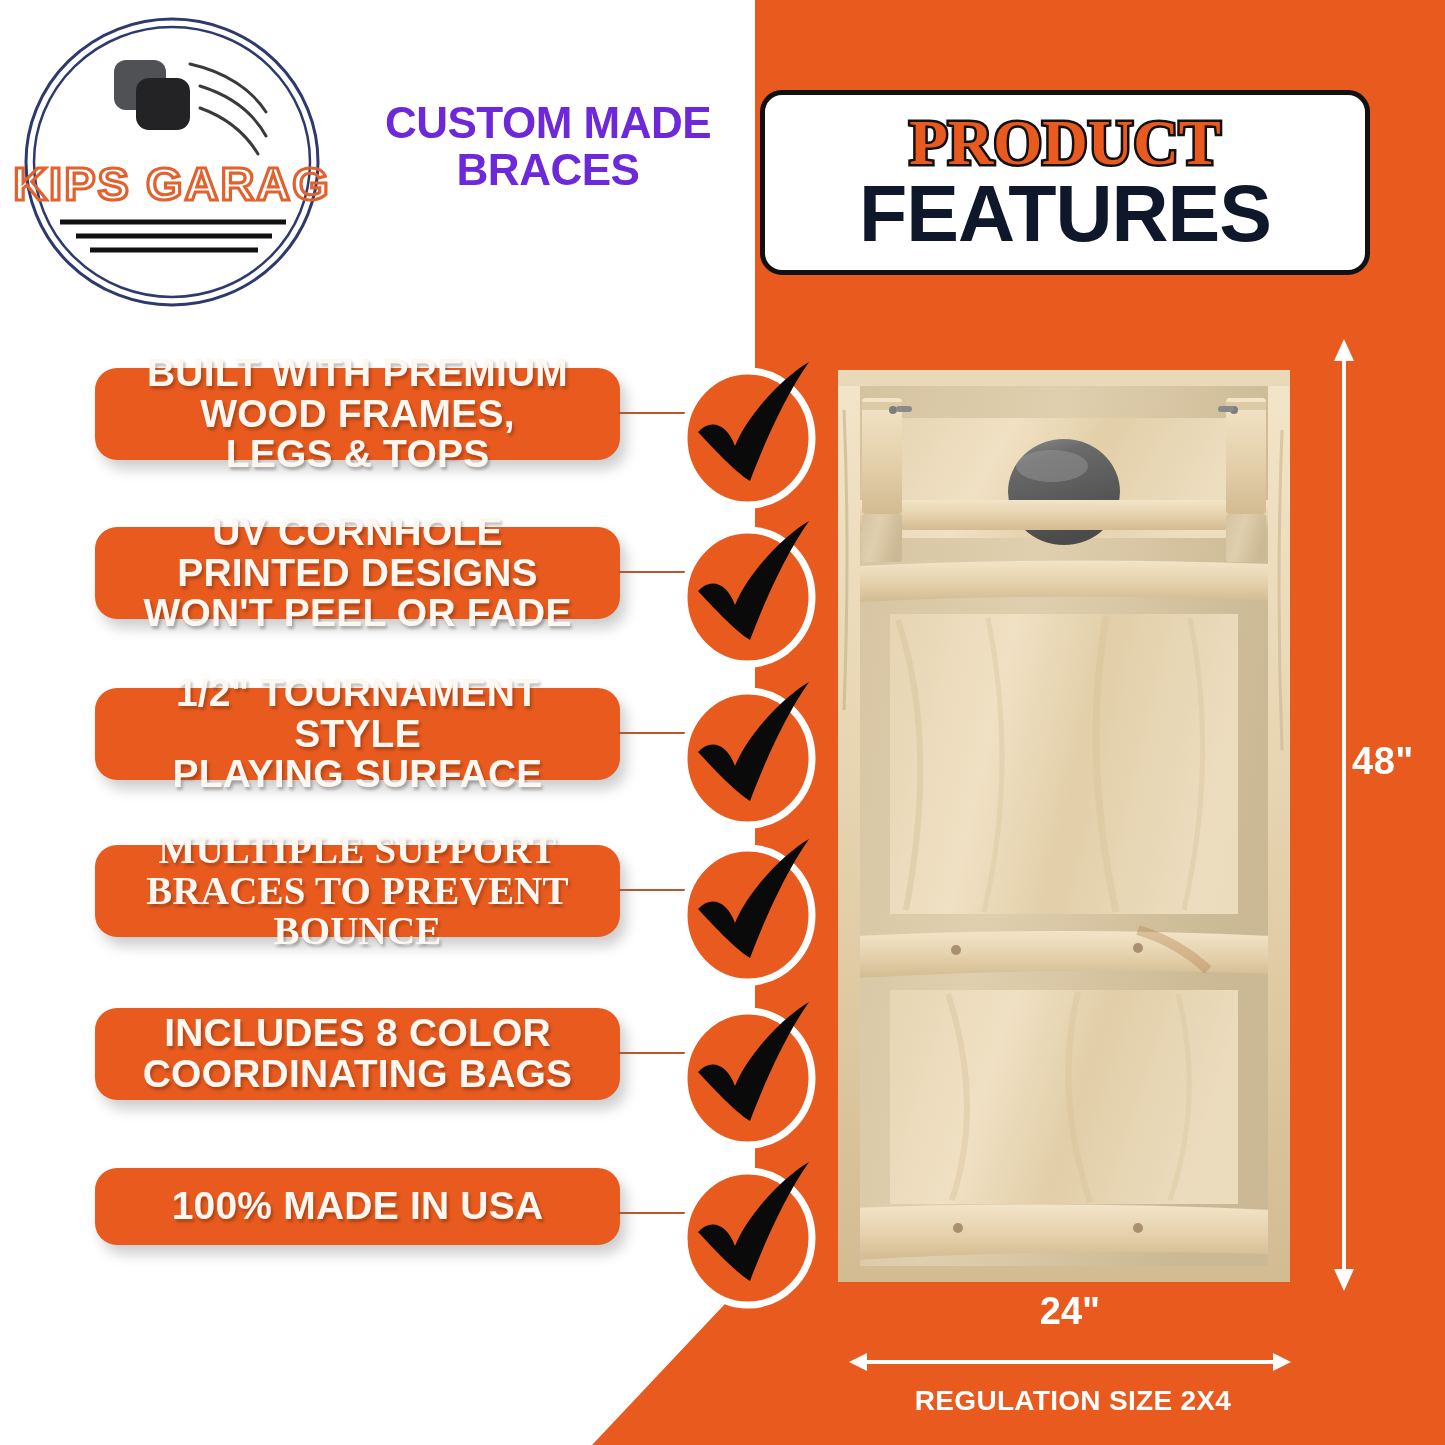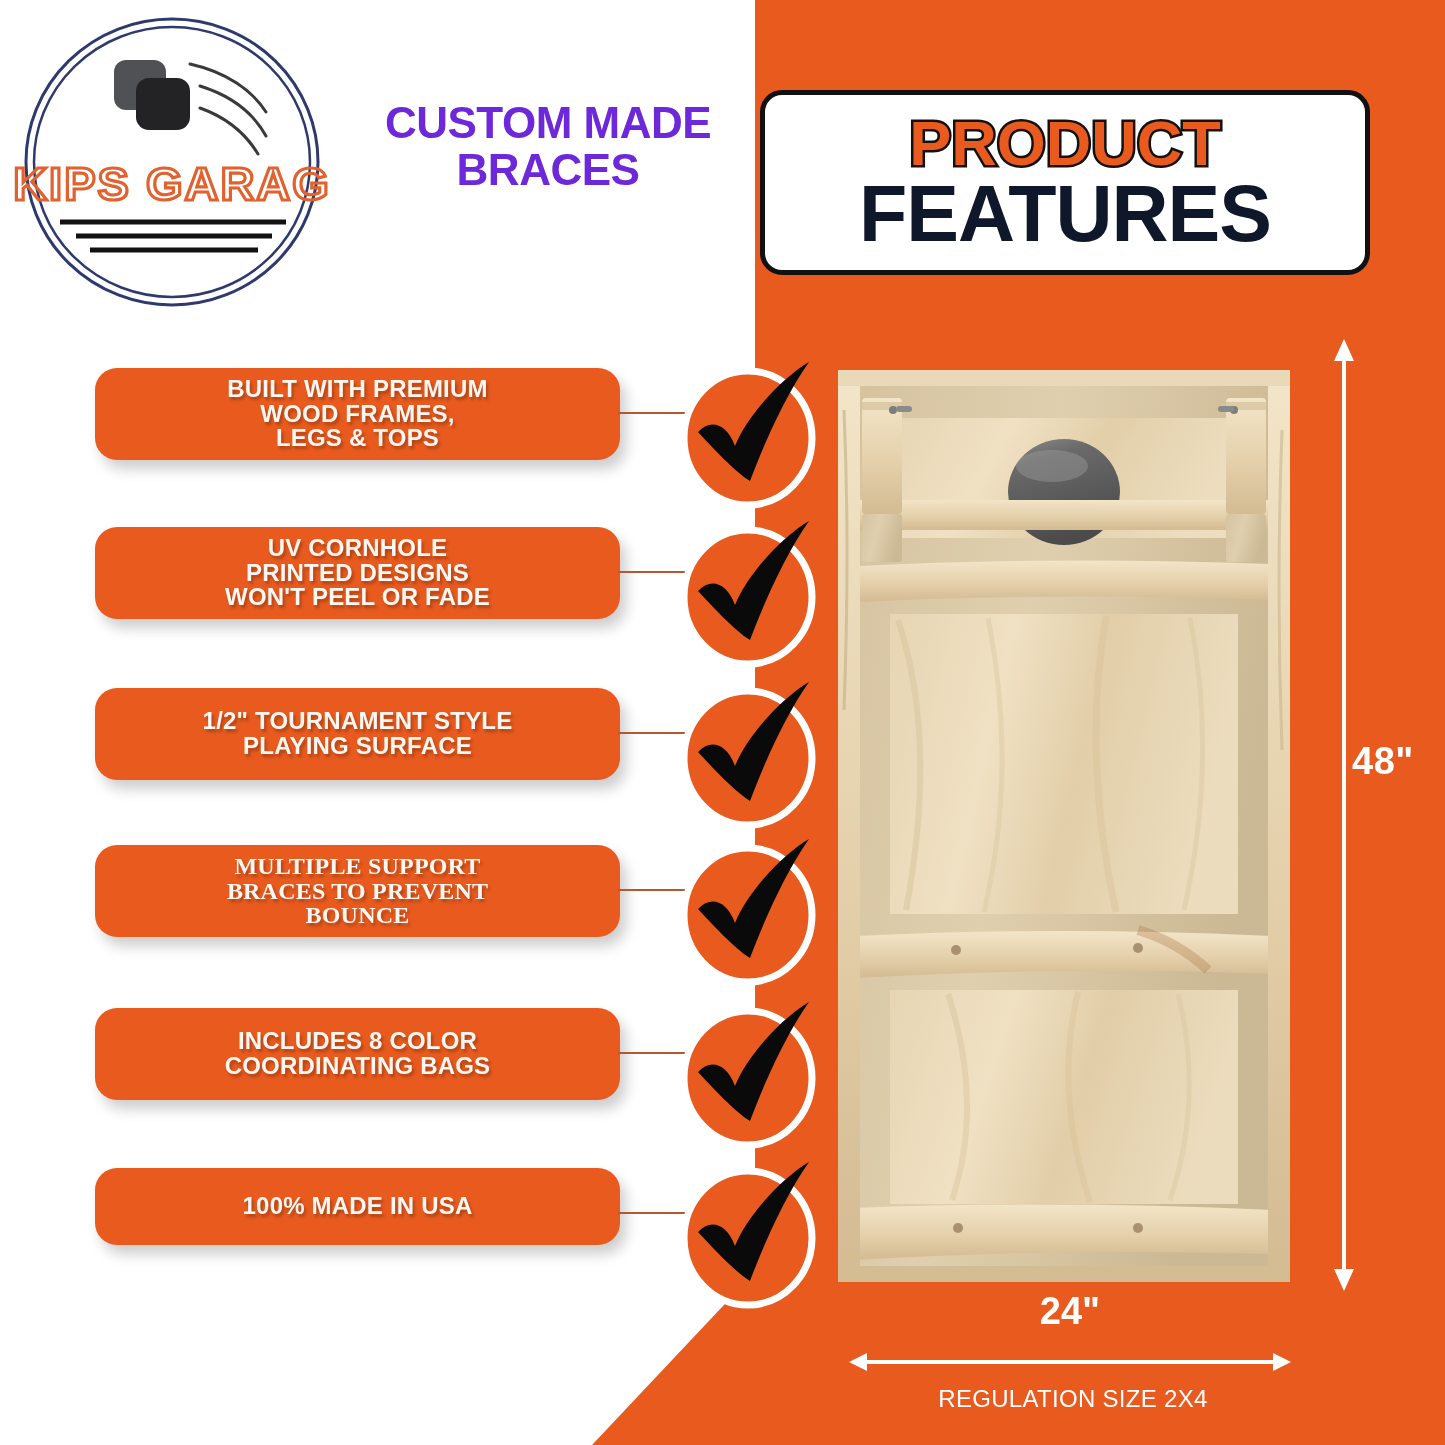--- a/index.html
+++ b/index.html
@@ -43,39 +43,40 @@
     background:#ffffff;border:5px solid #111;border-radius:22px;
     z-index:6;box-sizing:border-box;
     display:flex;flex-direction:column;align-items:center;justify-content:center;
   }
   #pf-product{
     font-size:63px;font-weight:bold;letter-spacing:0px;line-height:0.95;
     color:#E85A1E;
     -webkit-text-stroke:5px #111;
     paint-order:stroke fill;
     margin-bottom:2px;
+    font-family:Liberation Serif, serif;
   }
   #pf-features{
     font-size:79px;font-weight:bold;letter-spacing:-1px;line-height:0.95;
     color:#0f172a;
   }
 
   
   .feature-row{position:absolute;left:0;z-index:4;width:830px;height:150px;}
 
   .pill{
     position:absolute;left:95px;top:0;width:525px;
     background:#E85A1E;border-radius:22px;
     box-shadow:6px 9px 14px rgba(0,0,0,0.20);
     display:flex;align-items:center;justify-content:center;
     box-sizing:border-box;padding:10px 18px;
   }
   .pill-text{
     color:#fdf7f2;
-    font-size:24px;line-height:1.04;font-weight:600;
+    font-size:39px;line-height:1.04;font-weight:600;
     text-align:center;letter-spacing:0.2px;
     text-shadow:2px 3px 3px rgba(0,0,0,0.25);
     white-space:pre-line;
   }
 
   .connector{
     position:absolute;height:2px;background:#b4592f;
     left:618px;width:80px;
   }
 
@@ -99,21 +100,21 @@
   }
 
   #dim-h{position:absolute;left:845px;top:1350px;width:450px;height:24px;z-index:5;}
   #dim-h svg{display:block;width:100%;height:100%;}
   #dim-h-label{
     position:absolute;left:845px;top:1290px;width:450px;text-align:center;z-index:6;
     color:#fff;font-size:38px;font-weight:600;
   }
   #reg-size{
     position:absolute;left:828px;top:1385px;width:490px;text-align:center;z-index:6;
-    color:#fff;font-size:24px;font-weight:400;letter-spacing:0.3px;
+    color:#fff;font-size:28px;font-weight:700;letter-spacing:0.3px;
   }
 </style>
 </head>
 <body>
 
 <div id="stage">
 
   <div id="orange-bg"></div>
 
   <div id="logo">

